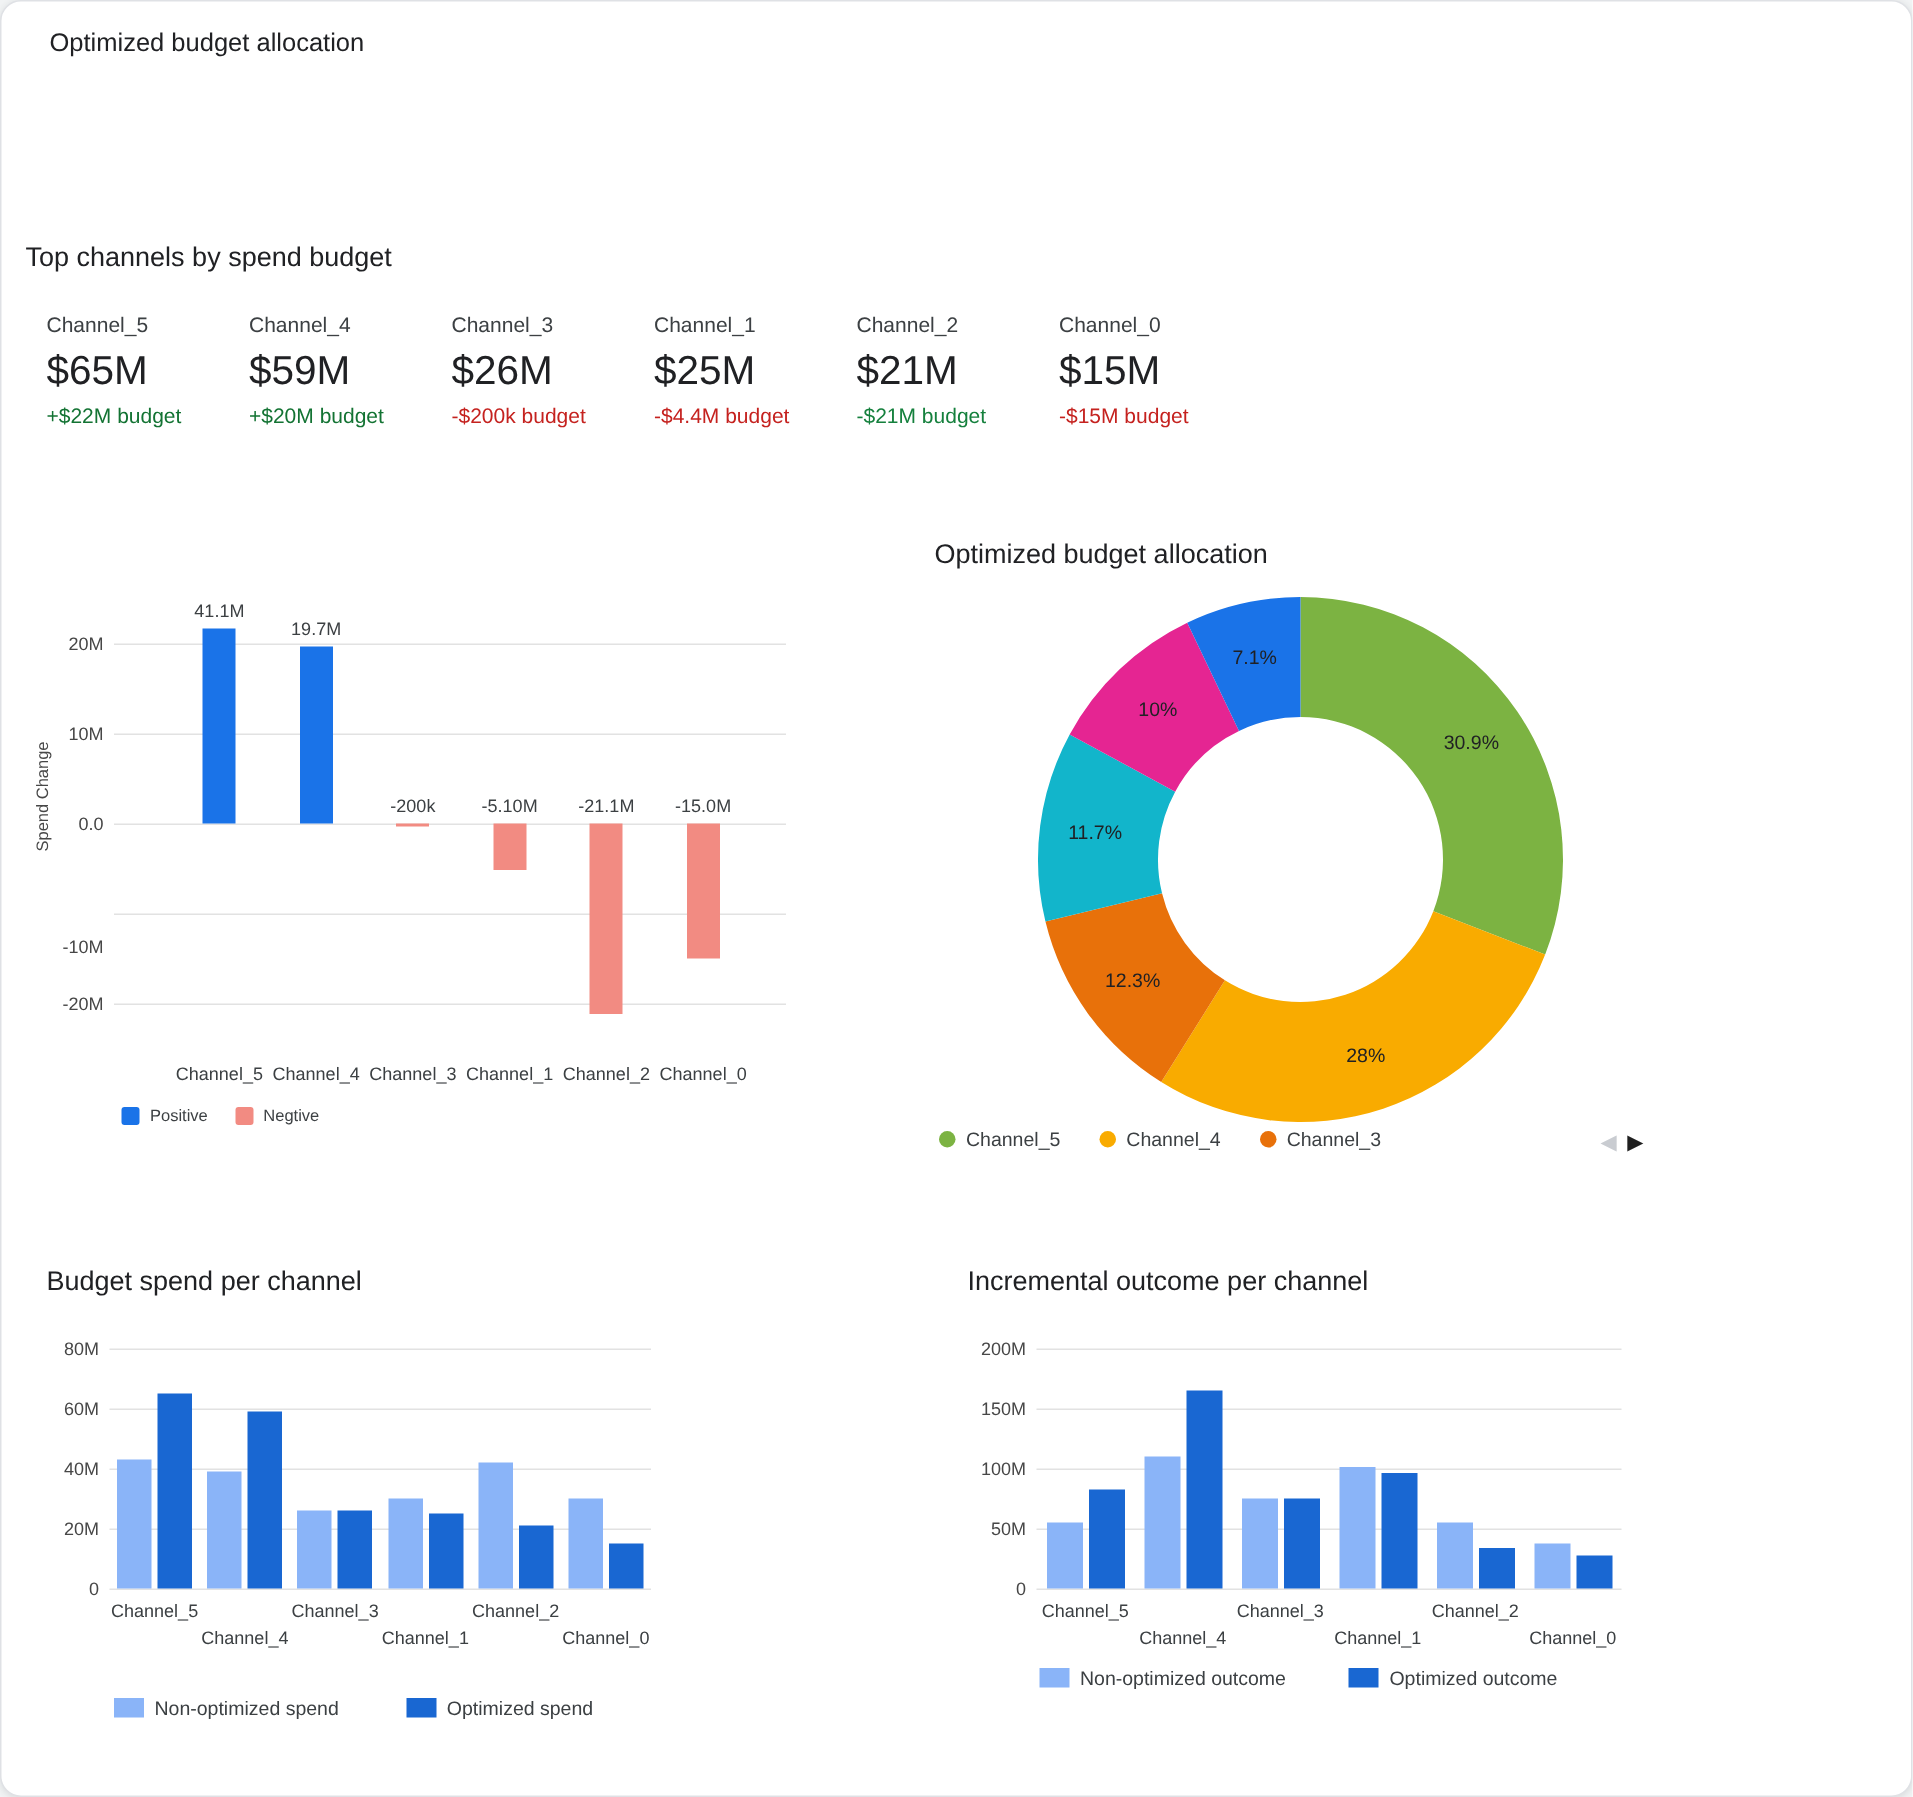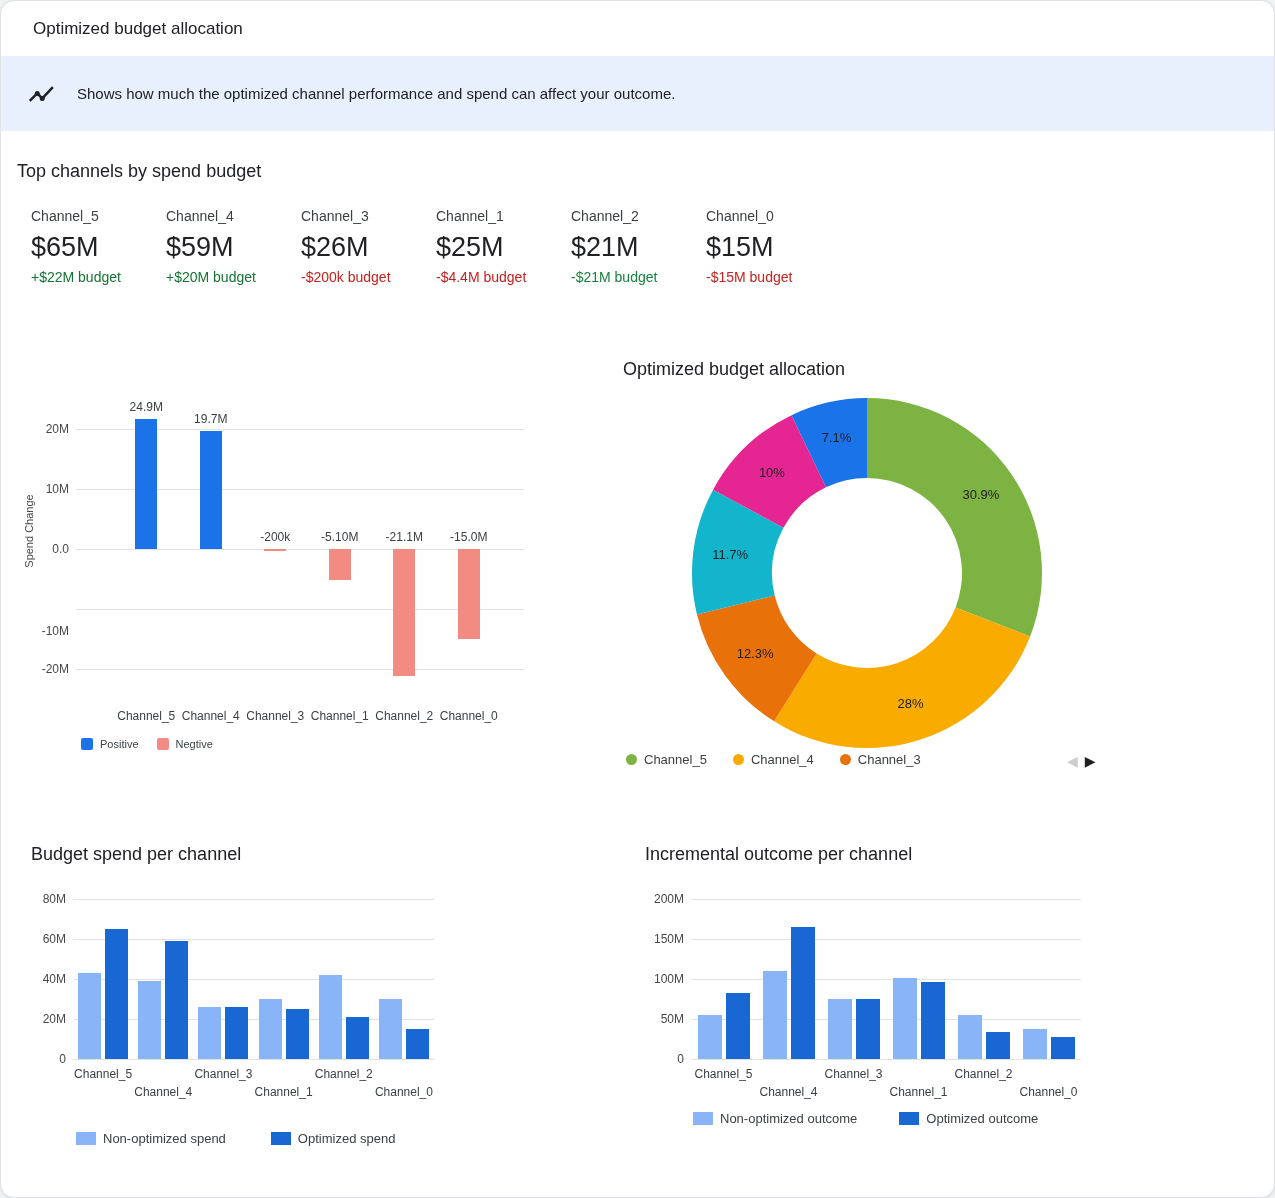--- a/index.html
+++ b/index.html
@@ -53,30 +53,20 @@
 </style>
 </head>
 <body>
 
 <div class="card">
 
   <div class="titlebar">
     <span>Optimized budget allocation</span>
   </div>
 
-  <div class="banner">
-    <span class="banner-icon">
-      <svg viewBox="0 0 24 24">
-        <path d="M3 17.5 L9 11.5 L13 15.5 L21.5 6.5" fill="none" stroke="#202124" stroke-width="2"></path>
-        <circle cx="9" cy="11.5" r="2" fill="#202124"></circle>
-        <circle cx="13" cy="15.5" r="2" fill="#202124"></circle>
-      </svg>
-    </span>
-    <span class="banner-text">Shows how much the optimized channel performance and spend can affect your outcome.</span>
-  </div>
 
   <div class="section-heading">Top channels by spend budget</div>
   <div class="channel-cards">
       <div class="channel-card">
         <div class="cc-name">Channel_5</div>
         <div class="cc-amount">$65M</div>
         <div class="cc-delta" style="color: rgb(19, 115, 51);">+$22M budget</div>
       </div>
       <div class="channel-card">
         <div class="cc-name">Channel_4</div>
@@ -111,21 +101,21 @@
       <div class="ytick" style="top: 30px;">20M</div>
       <div class="gridline" style="top: 90px;"></div>
       <div class="ytick" style="top: 90px;">10M</div>
       <div class="gridline" style="top: 150px;"></div>
       <div class="ytick" style="top: 150px;">0.0</div>
       <div class="gridline" style="top: 210px;"></div>
       <div class="ytick" style="top: 210px; margin-top: 22px;">-10M</div>
       <div class="gridline" style="top: 270px;"></div>
       <div class="ytick" style="top: 270px;">-20M</div>
       <div class="bar" style="left: 59.25px; width: 22px; height: 130.2px; top: 19.8px; background: rgb(26, 115, 232);"></div>
-      <div class="bar-label" style="left: 70.25px; top: 0.8px;">24.9M</div>
+      <div class="bar-label" style="left: 70.25px; top: 0.8px;">41.1M</div>
       <div class="cat-label" style="left: 70.25px; top: 310px;">Channel_5</div>
       <div class="bar" style="left: 123.75px; width: 22px; height: 118.2px; top: 31.8px; background: rgb(26, 115, 232);"></div>
       <div class="bar-label" style="left: 134.75px; top: 12.8px;">19.7M</div>
       <div class="cat-label" style="left: 134.75px; top: 310px;">Channel_4</div>
       <div class="bar" style="left: 188.25px; width: 22px; height: 1.5px; top: 150px; background: rgb(242, 139, 130);"></div>
       <div class="bar-label" style="left: 199.25px; top: 131px;">-200k</div>
       <div class="cat-label" style="left: 199.25px; top: 310px;">Channel_3</div>
       <div class="bar" style="left: 252.75px; width: 22px; height: 30.6px; top: 150px; background: rgb(242, 139, 130);"></div>
       <div class="bar-label" style="left: 263.75px; top: 131px;">-5.10M</div>
       <div class="cat-label" style="left: 263.75px; top: 310px;">Channel_1</div>

